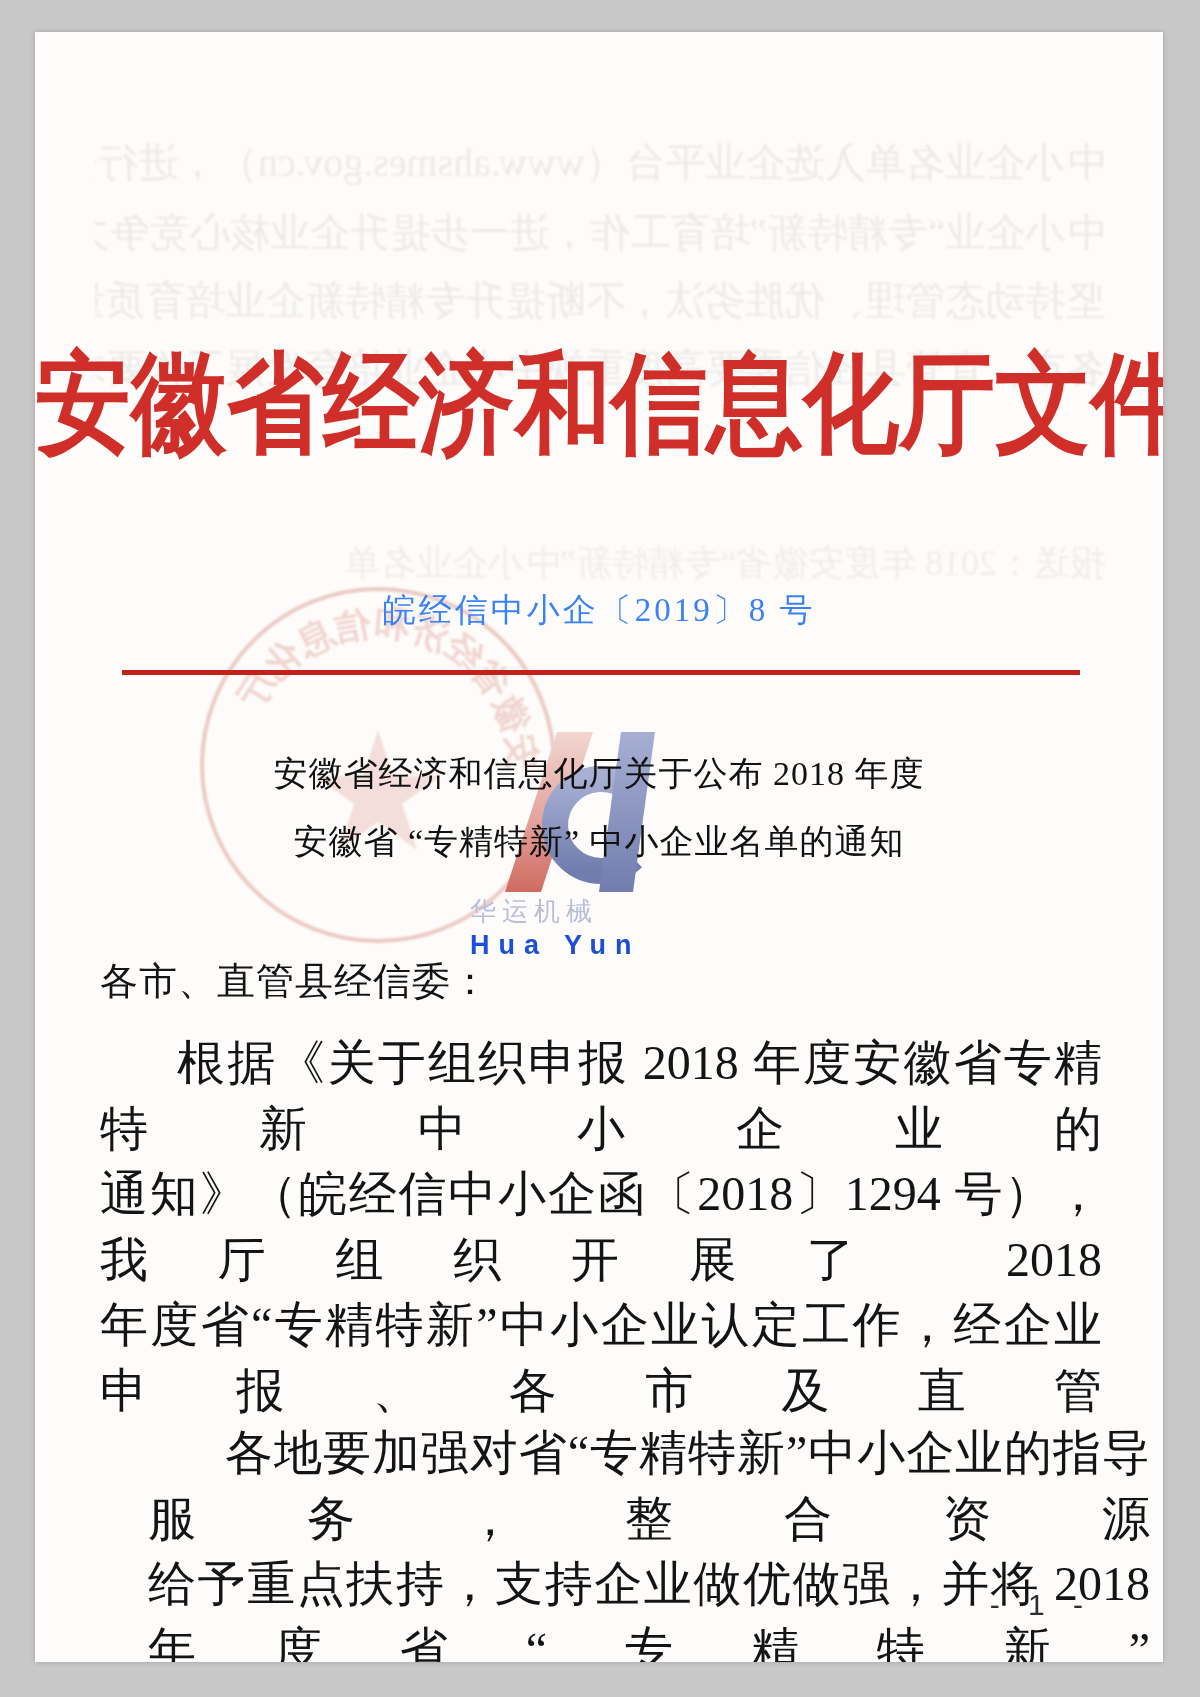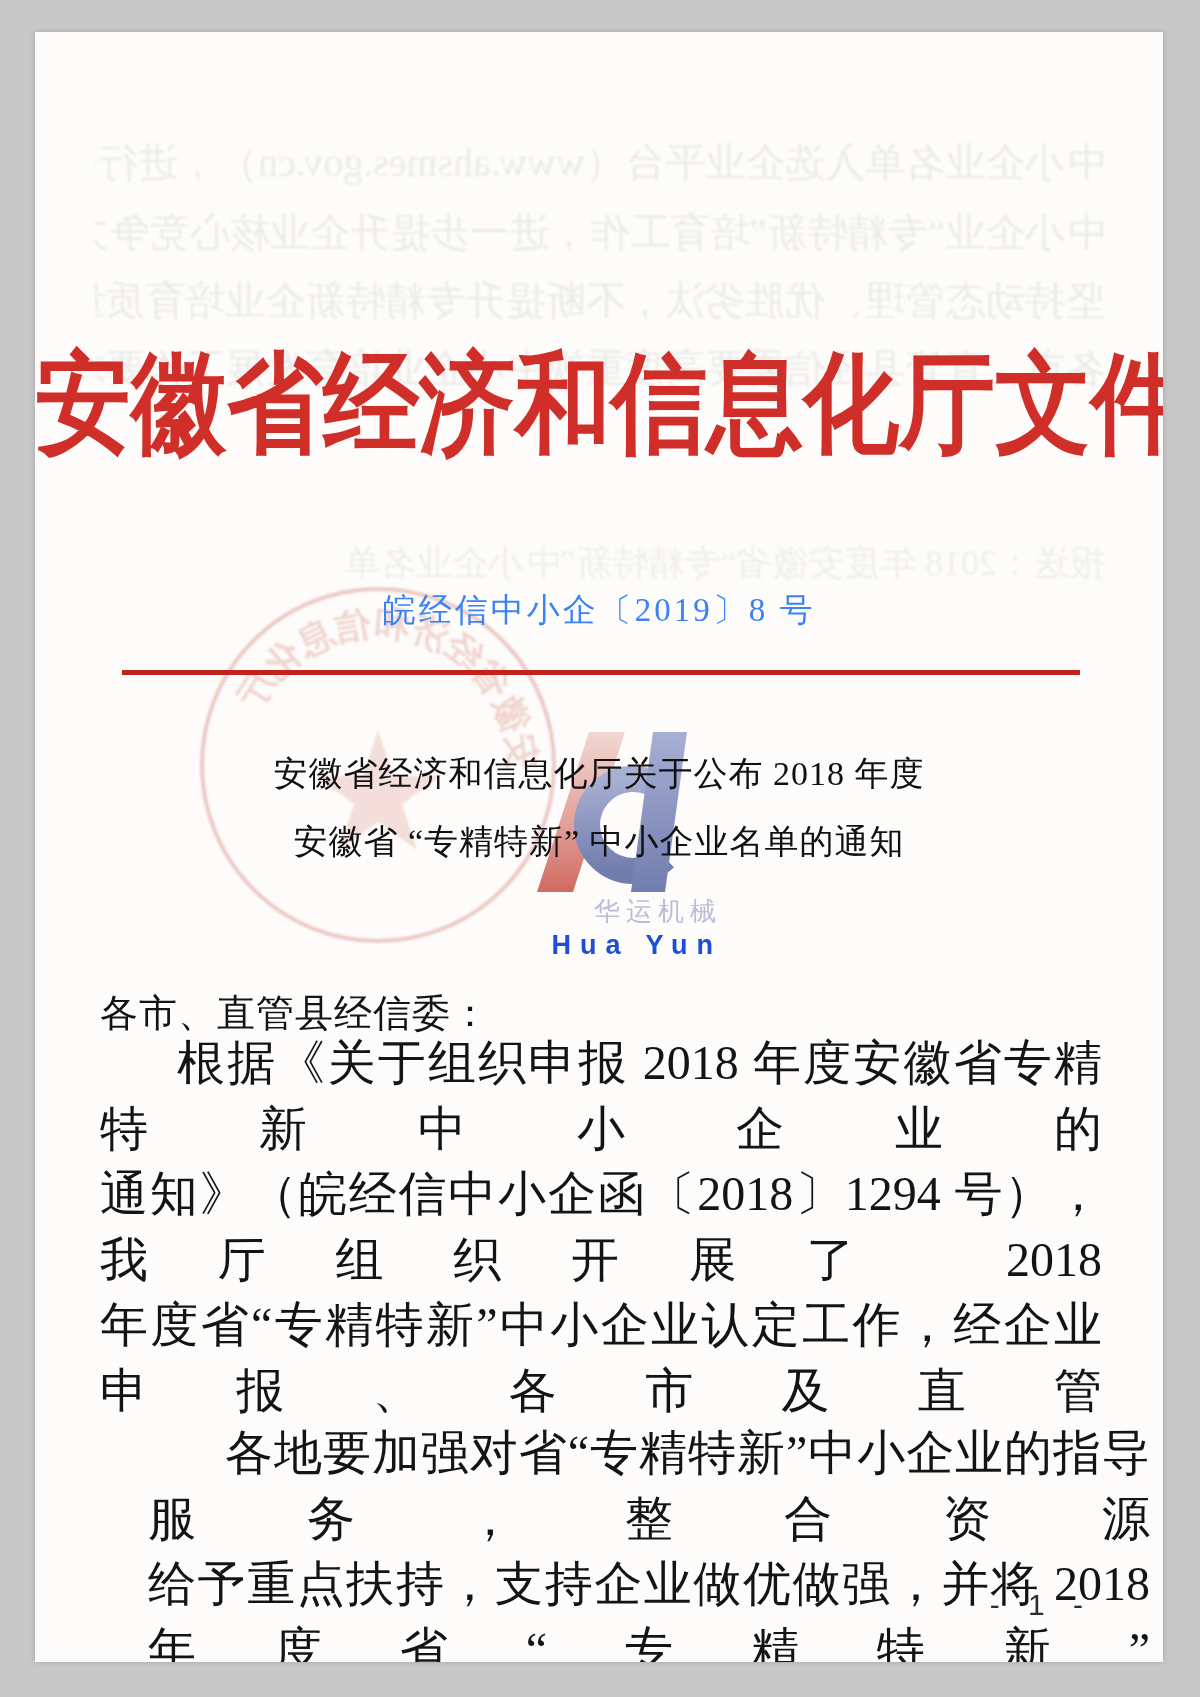--- a/index.html
+++ b/index.html
@@ -69,38 +69,38 @@
   .notice-title {
     position:absolute; left:0; top:708px; width:100%;
     text-align:center;
     font-size:34px; font-weight:normal;
     color:#111; line-height:68px;
     letter-spacing:1px;
     z-index:2;
   }
   
   .hy-watermark {
-    position:absolute; left:467px; top:700px;
-    width:220px; text-align:right;
+    position:absolute; left:435px; top:700px;
+    width:220px; text-align:left;
     z-index:1;
   }
   .hy-watermark svg { display:block; margin:0 auto; }
   .hy-cn {
     display:block; margin-top:2px;
     font-size:26px; letter-spacing:6px;
     color:#b9bed8; font-family:"Liberation Sans","DejaVu Sans",sans-serif;
   }
   .hy-en {
     display:block; margin-top:1px;
     font-size:27px; font-weight:bold; letter-spacing:9px;
     color:#1d4ed8; font-family:"Liberation Sans","DejaVu Sans",sans-serif;
   }
   
   .salutation {
-    position:absolute; left:65px; top:956px;
+    position:absolute; left:65px; top:924px;
     font-size:38px; color:#141414;
     letter-spacing:1px;
     z-index:2;
   }
   .para {
     position:absolute; left:65px; width:1002px;
     font-size:48px; color:#141414; line-height:65.5px;
     z-index:2;
   }
   .para.p1 { top:998px; }

